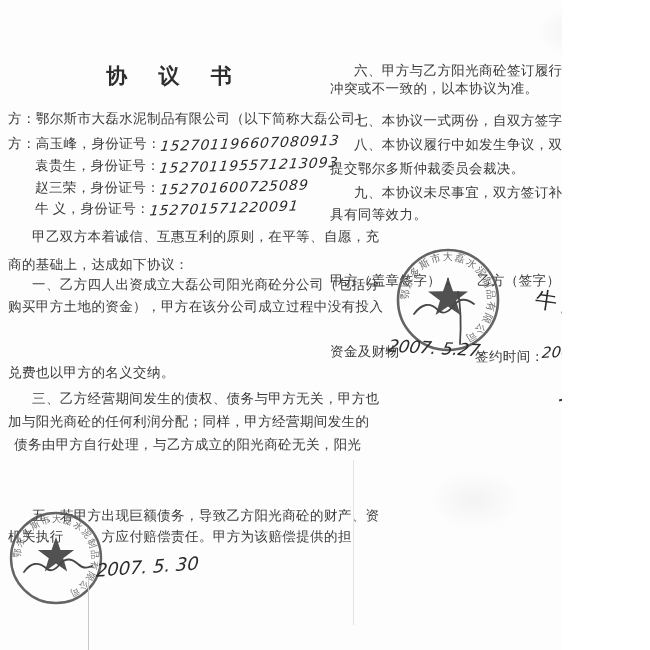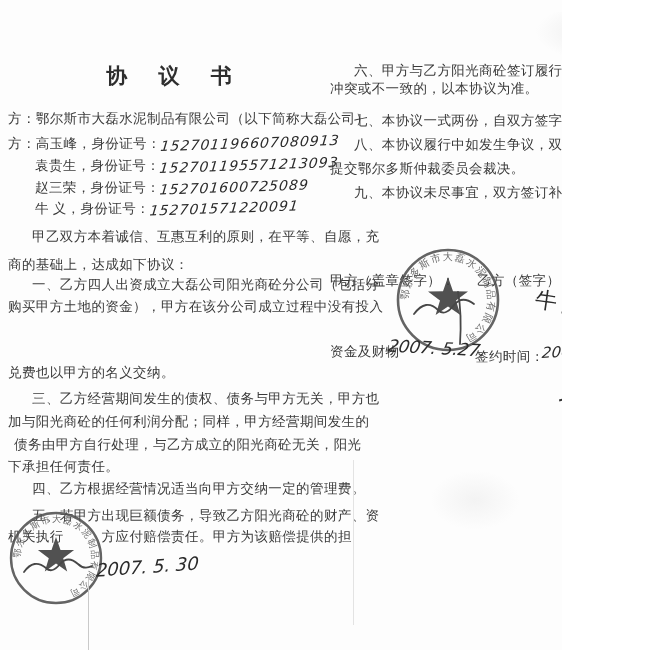--- a/index.html
+++ b/index.html
@@ -72,23 +72,21 @@
     <div class="ln" style="top:256px">商的基础上，达成如下协议：</div>
 
     <div class="ln ind" style="top:276px">一、乙方四人出资成立大磊公司阳光商砼分公司（包括分</div>
     <div class="ln" style="top:298px">购买甲方土地的资金），甲方在该分公司成立过程中没有投入</div>
 
     <div class="ln" style="top:364px">兑费也以甲方的名义交纳。</div>
 
     <div class="ln ind" style="top:390px">三、乙方经营期间发生的债权、债务与甲方无关，甲方也</div>
     <div class="ln" style="top:413px">加与阳光商砼的任何利润分配；同样，甲方经营期间发生的</div>
     <div class="ln" style="top:436px;padding-left:6px">债务由甲方自行处理，与乙方成立的阳光商砼无关，阳光</div>
-    <div class="ln" style="top:458px">下承担任何责任。</div>
 
-    <div class="ln ind" style="top:480px">四、乙方根据经营情况适当向甲方交纳一定的管理费。</div>
     <div class="ln" style="top:528px">
       <span>机关执行</span><span class="gap-a"></span><span>方应付赔偿责任。甲方为该赔偿提供的担</span>
     </div>
     <div class="ln ind" style="top:507px">五、若甲方出现巨额债务，导致乙方阳光商砼的财产、资</div>
 
     <svg class="seal" style="left:-2px;top:510px" width="100" height="100" viewBox="0 0 100 100">
       <defs>
         <path id="ringL" d="M 14,48 a 36,36 0 1,1 72,0 a 36,36 0 1,1 -72,0"></path>
       </defs>
       <circle cx="50" cy="48" r="45" fill="none" stroke="#4f4f4f" stroke-width="2.4"></circle>
@@ -105,20 +103,21 @@
   </div>
 
   <div class="page" id="right-page">
 
     <div class="ln ind" style="top:62px">六、甲方与乙方阳光商砼签订履行的其他相关协议与本协</div>
     <div class="ln" style="top:80px">冲突或不一致的，以本协议为准。</div>
     <div class="ln ind" style="top:112px">七、本协议一式两份，自双方签字或者盖章时生效。</div>
     <div class="ln ind" style="top:136px">八、本协议履行中如发生争议，双方可协商解决，协商不成</div>
     <div class="ln" style="top:160px">提交鄂尔多斯仲裁委员会裁决。</div>
     <div class="ln ind" style="top:184px">九、本协议未尽事宜，双方签订补充协议，补充协议与本</div>
+    <div class="ln" style="top:206px">具有同等效力。</div>
 
     <div class="ln sig-label" style="top:272px;left:147px;width:auto">乙方（签字）：</div>
     <div class="ln sig-label" style="top:272px">甲方（盖章签字）：</div>
 
     <svg class="seal" style="left:62px;top:244px" width="112" height="112" viewBox="0 0 112 112">
       <defs>
         <path id="ringR" d="M 16,56 a 40,40 0 1,1 80,0 a 40,40 0 1,1 -80,0"></path>
       </defs>
       <circle cx="56" cy="56" r="50" fill="none" stroke="#4f4f4f" stroke-width="2.6"></circle>
       <polygon points="0,-21 5,-6.8 20,-6.5 8,2.6 12.4,17 0,8.4 -12.4,17 -8,2.6 -20,-6.5 -5,-6.8" transform="translate(56,54)" fill="#3a3a3a"></polygon>

